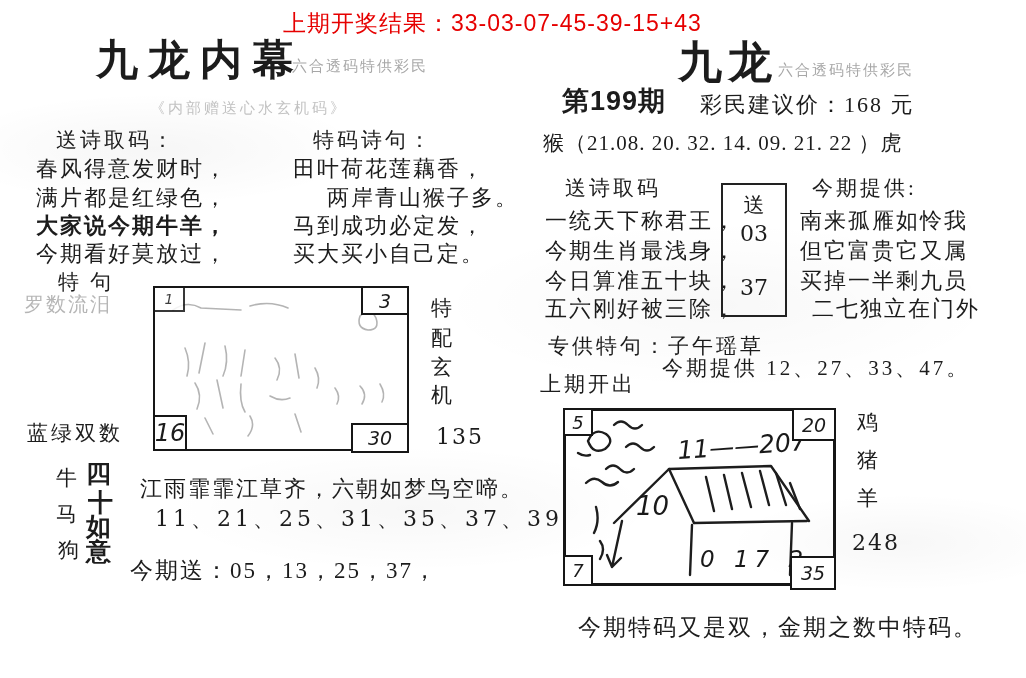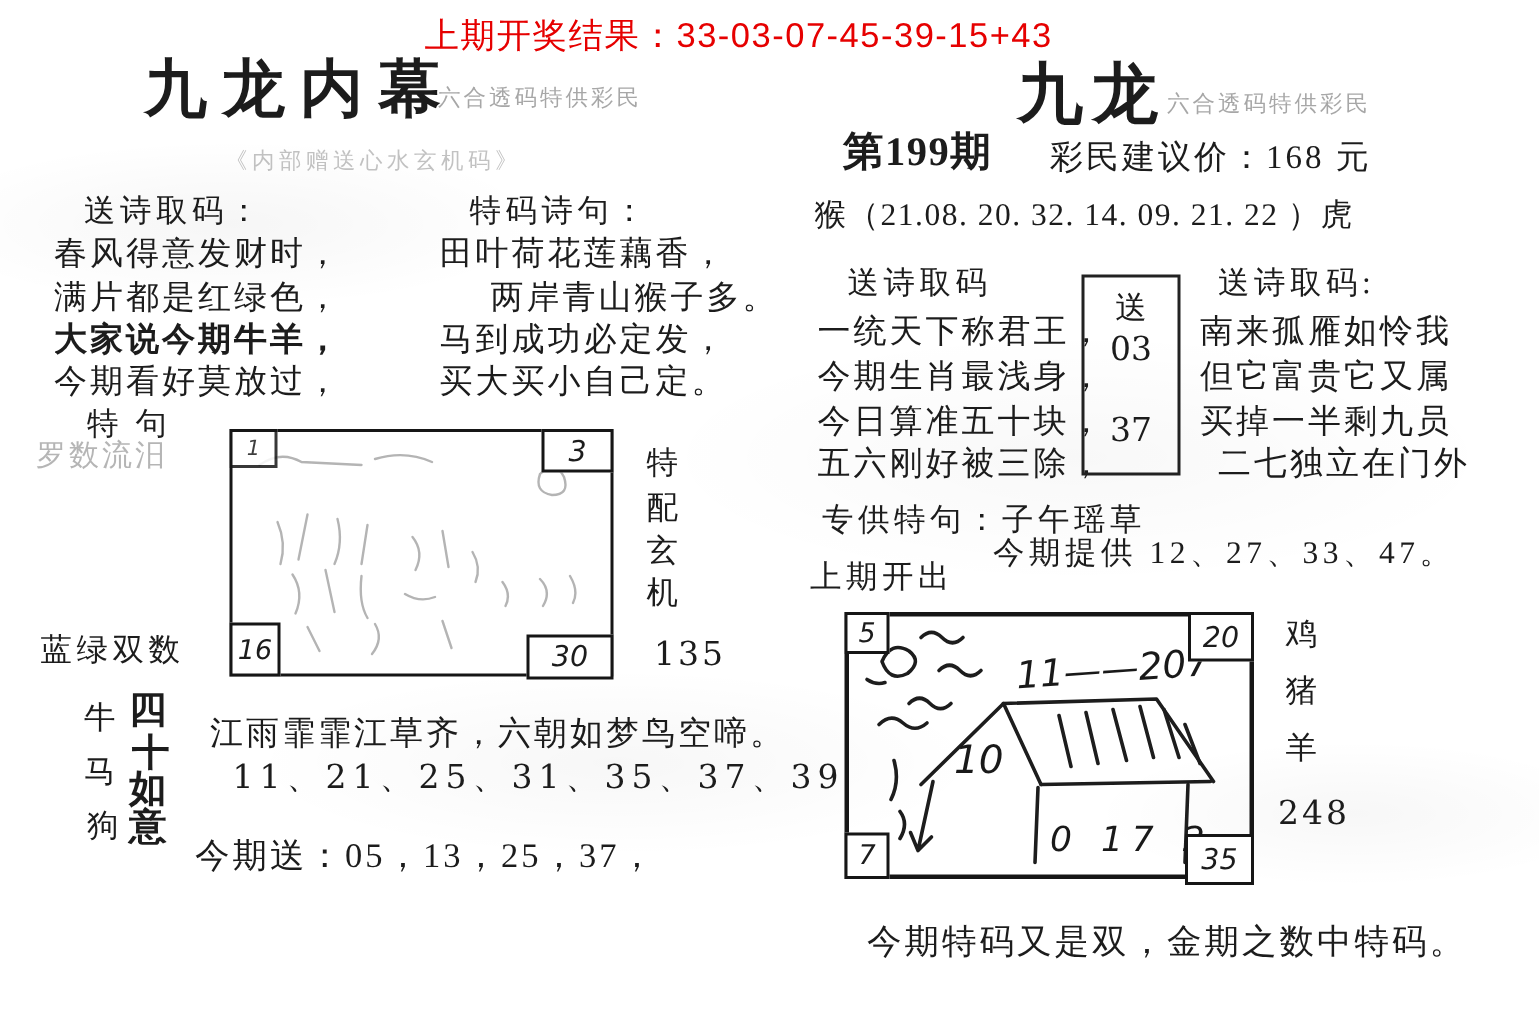--- a/index.html
+++ b/index.html
@@ -25,21 +25,21 @@
   .fadeline{font-size:15px;color:#9a9a9a;opacity:.6;letter-spacing:3px;}
   .body21{font-size:21px;letter-spacing:3px;}
   .body22{font-size:22px;letter-spacing:2px;}
   .head21{font-size:21px;letter-spacing:3px;}
   .vchar{font-size:21px;}
   .bigv{font-size:25px;font-weight:bold;}
   .hand-box{position:absolute;border:2.5px solid #161616;background:transparent;}
   .corner{position:absolute;border:2.5px solid #161616;display:flex;align-items:center;justify-content:center;
           font-family:"DejaVu Sans",sans-serif;font-style:italic;background:#fff;}
   .num-serif{font-family:"DejaVu Serif","Liberation Serif",serif;}
-  .issue{font-family:Liberation Serif, serif;font-weight:bold;font-size:27px;letter-spacing:1px;}
+  .issue{font-family:Liberation Sans, sans-serif;font-weight:bold;font-size:27px;letter-spacing:1px;}
   .sendbox{position:absolute;border:2px solid #222;display:flex;flex-direction:column;align-items:center;}
   svg text{font-family:"DejaVu Sans",sans-serif;fill:#191919;}
 </style>
 </head>
 <body>
 
 <div id="canvas">
 
   <div class="t red" style="left:283px;top:10px;font-size:23px;letter-spacing:1px;">上期开奖结果：33-03-07-45-39-15+43</div>
 
@@ -71,21 +71,21 @@
           <path d="M30,60 q6,14 2,28 M50,55 l-6,30 M70,58 q4,16 -2,30 M90,62 l-4,26"></path>
           <path d="M40,95 q8,12 2,26 M62,92 l6,28 M86,96 q-2,18 4,28"></path>
           <path d="M120,70 q8,10 2,22 M140,66 l4,24 M160,80 q6,10 2,20"></path>
           <path d="M180,100 q6,8 2,16 M205,98 q8,8 2,18 M225,96 q6,10 2,18"></path>
           <path d="M50,130 l8,16 M95,128 q6,10 -2,20 M140,126 l6,18"></path>
           <path d="M115,108 q10,6 20,2"></path>
         </g>
       </svg>
       <div class="corner" style="left:-2px;top:-2px;width:28px;height:22px;font-size:14px;opacity:.85;">1</div>
       <div class="corner" style="right:-2px;top:-2px;width:44px;height:25px;font-size:19px;">3</div>
-      <div class="corner" style="left:-2px;bottom:-2px;width:30px;height:32px;font-size:18px;">16</div>
+      <div class="corner" style="left:-2px;bottom:-2px;width:30px;height:32px;font-size:24px;">16</div>
       <div class="corner" style="right:-2px;bottom:-4px;width:54px;height:26px;font-size:19px;">30</div>
     </div>
 
     <div class="t vchar" style="left:431px;top:296px;">特</div>
     <div class="t vchar" style="left:431px;top:326px;">配</div>
     <div class="t vchar" style="left:431px;top:355px;">玄</div>
     <div class="t vchar" style="left:431px;top:383px;">机</div>
     <div class="t num-serif" style="left:436px;top:424px;font-size:22px;letter-spacing:2px;">135</div>
 
     <div class="t body21" style="left:27px;top:421px;">蓝绿双数</div>
@@ -117,21 +117,21 @@
     <div class="t body22" style="left:545px;top:238px;">今期生肖最浅身，</div>
     <div class="t body22" style="left:545px;top:268px;">今日算准五十块，</div>
     <div class="t body22" style="left:545px;top:296px;">五六刚好被三除，</div>
 
     <div class="sendbox" style="left:721px;top:183px;width:62px;height:130px;">
       <span style="font-size:21px;margin-top:6px;">送</span>
       <span class="num-serif" style="font-size:22px;margin-top:2px;">03</span>
       <span class="num-serif" style="font-size:22px;margin-top:auto;margin-bottom:15px;">37</span>
     </div>
 
-    <div class="t head21" style="left:812px;top:176px;">送诗取码:</div>
+    <div class="t head21" style="left:812px;top:176px;">今期提供:</div>
     <div class="t body22" style="left:800px;top:208px;">南来孤雁如怜我</div>
     <div class="t body22" style="left:800px;top:238px;">但它富贵它又属</div>
     <div class="t body22" style="left:800px;top:268px;">买掉一半剩九员</div>
     <div class="t body22" style="left:812px;top:296px;">二七独立在门外</div>
 
     <div class="t body21" style="left:548px;top:334px;text-align:right;">专供特句：子午瑶草</div>
     <div class="t body21" style="left:540px;top:372px;">上期开出</div>
     <div class="t body21" style="left:662px;top:356px;">今期提供 12、27、33、47。</div>
 
     <div class="hand-box" style="left:563px;top:408px;width:267px;height:172px;border-width:3px;">

